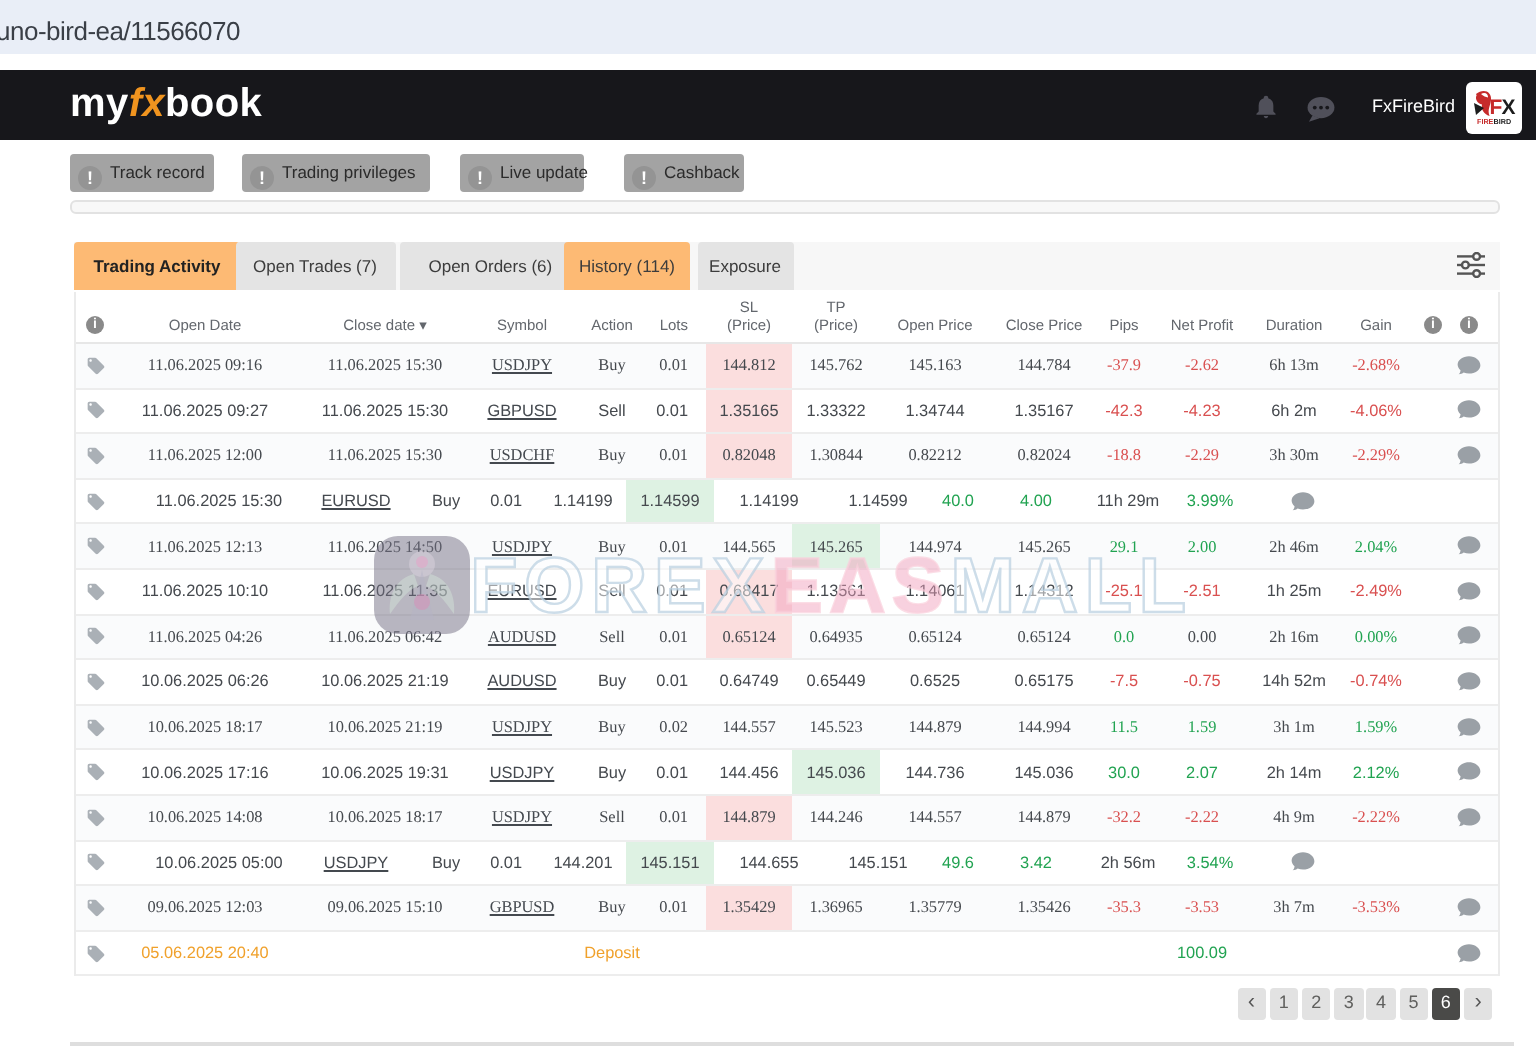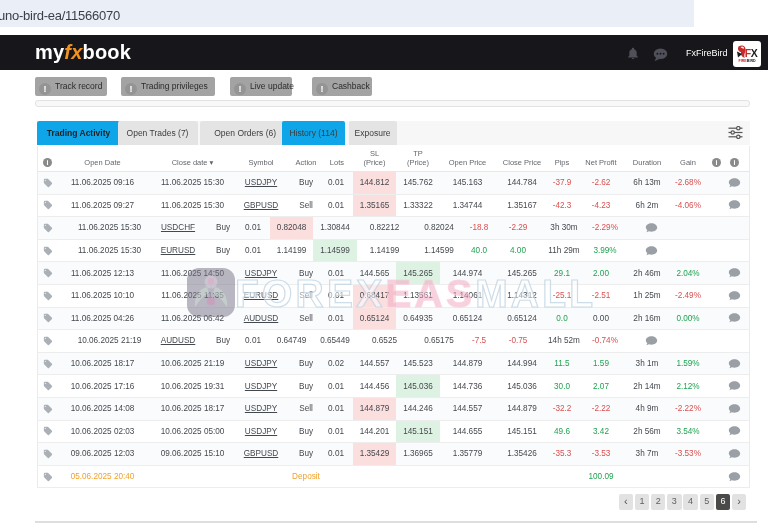--- a/index.html
+++ b/index.html
@@ -1,37 +1,37 @@
 <!DOCTYPE html>
 <html><head>
 <meta charset="utf-8">
 <style>
 * { margin:0; padding:0; box-sizing:border-box; }
 html,body { width:768px; height:532px; background:#fff; font-family:"Liberation Sans",sans-serif; overflow:hidden; position:relative; }
 .abs { position:absolute; }
-.topbar { left:0; top:0; width:694px; height:27px; background:#e9eef7; }
+.topbar { left:0; top:0; width:768px; height:27px; background:#e9eef7; }
 .topbar span { position:absolute; left:-2px; top:8px; font-size:13px; letter-spacing:-0.25px; color:#3a3f47; }
 .blackbar { left:0; top:35px; width:768px; height:35px; background:#17171b; }
 .logo { position:absolute; left:35px; top:6px; font-size:20px; font-weight:bold; color:#fff; letter-spacing:0.2px; }
 .logo .fx { color:#f0941f; font-style:italic; }
 .ffb-text { position:absolute; left:686px; top:13px; font-size:9px; color:#fff; }
 .ffb-logo { position:absolute; left:733px; top:41px; width:28px; height:26px; background:#fff; border-radius:3px; }
 .ibtn { display:inline-block; position:absolute; height:19px; background:#a3a3a3; border-radius:2px; font-size:8.5px; color:#2b2b2b; line-height:19px; white-space:nowrap; }
 .ibtn .ic { display:inline-block; width:12px; height:12px; border-radius:50%; background:#949494; color:#fff; font-size:9px; font-weight:bold; text-align:center; line-height:12px; vertical-align:-2.5px; margin:0 4px 0 4px;}
 .thinbar { left:35px; top:100px; width:715px; height:7px; background:#f8f8f8; border:1px solid #e2e2e2; border-radius:3px; }
 .tabstrip { left:37px; top:121px; width:713px; height:24px; background:#f7f7f7; }
 .tab { position:absolute; top:0; height:24px; line-height:24px; text-align:center; font-size:8.5px; color:#3c3c3c; background:#e4e4e4; border-radius:2px 2px 0 0; }
-.tab.active { background:#0ea5e9; }
+.tab.active { background:#fdba74; }
 .tab.b { font-weight:bold; color:#222; }
 .tbl { left:37px; top:146px; width:713px; border-left:1px solid #ebebeb; border-right:1px solid #ebebeb; }
 .hrow { display:flex; height:26px; align-items:flex-end; padding-bottom:4.5px; font-size:7.5px; color:#63676d; border-bottom:1px solid #e7e7e7; }
 .hrow .cell { height:auto; }
 .row .c1 { padding-right:3px; }
 .row { display:flex; height:22.6px; align-items:center; font-size:8.2px; color:#45494e; border-bottom:1px solid #ededed; }
-.row.alt { background:#fafbfc; }
+.row.alt { background:#fafbfc;font-family:Liberation Serif, serif; }
 .cell { text-align:center; flex:none; height:100%; display:flex; align-items:center; justify-content:center; }
 .c1{width:23px}.c2{width:83px}.c3{width:97px}.c4{width:40px}.c5{width:50px}.c6{width:22px}.c7{width:43px}.c8{width:44px}.c9{width:55px}.c10{width:54px}.c11{width:26px}.c12{width:52px}.c13{width:40px}.c14{width:42px}.c15{width:15px}.c16{width:21px}
 .c6.cell{justify-content:flex-end;padding-right:9px}
 .red { color:#d95050; }
 .green { color:#21a351; }
 .orange { color:#f0a12c; }
 .pink { background:#fbdede; }
 .gcell { background:#def2e3; }
 .sym { text-decoration:underline; color:#44494f; }
 .hic { display:inline-block; width:9px; height:9px; border-radius:50%; background:#8a8a8a; color:#fff; font-size:7px; font-weight:bold; text-align:center; line-height:9px; }
@@ -176,20 +176,21 @@
           <path d="M12 2C6.2 2 1.5 5.4 1.5 9.7c0 2 1 3.8 2.7 5.2-.1 1.3-.6 2.7-1.7 3.8 1.8-.1 3.4-.7 4.6-1.6 1.5.5 3.1.8 4.9.8 5.8 0 10.5-3.4 10.5-7.7S17.8 2 12 2z" fill="#9aa0a6"></path>
         </svg>
       </span>
     </div>
     <div class="row alt">
       <span class="cell c1">
         <svg width="10" height="10" viewBox="0 0 24 24">
           <path d="M21.4 11.6l-9-9C12 2.2 11.5 2 11 2H4c-1.1 0-2 .9-2 2v7c0 .5.2 1 .6 1.4l9 9c.8.8 2 .8 2.8 0l7-7c.8-.8.8-2 0-2.8zM5.5 7C4.7 7 4 6.3 4 5.5S4.7 4 5.5 4 7 4.7 7 5.5 6.3 7 5.5 7z" fill="#aab0b6"></path>
         </svg>
       </span>
+      <span class="cell c2">11.06.2025 12:00</span>
       <span class="cell c3">11.06.2025 15:30</span>
       <span class="cell c4">
         <span class="sym">USDCHF</span>
       </span>
       <span class="cell c5">Buy</span>
       <span class="cell c6">0.01</span>
       <span class="cell c7 pink">0.82048</span>
       <span class="cell c8 ">1.30844</span>
       <span class="cell c9">0.82212</span>
       <span class="cell c10">0.82024</span>
@@ -314,20 +315,21 @@
           <path d="M12 2C6.2 2 1.5 5.4 1.5 9.7c0 2 1 3.8 2.7 5.2-.1 1.3-.6 2.7-1.7 3.8 1.8-.1 3.4-.7 4.6-1.6 1.5.5 3.1.8 4.9.8 5.8 0 10.5-3.4 10.5-7.7S17.8 2 12 2z" fill="#9aa0a6"></path>
         </svg>
       </span>
     </div>
     <div class="row">
       <span class="cell c1">
         <svg width="10" height="10" viewBox="0 0 24 24">
           <path d="M21.4 11.6l-9-9C12 2.2 11.5 2 11 2H4c-1.1 0-2 .9-2 2v7c0 .5.2 1 .6 1.4l9 9c.8.8 2 .8 2.8 0l7-7c.8-.8.8-2 0-2.8zM5.5 7C4.7 7 4 6.3 4 5.5S4.7 4 5.5 4 7 4.7 7 5.5 6.3 7 5.5 7z" fill="#aab0b6"></path>
         </svg>
       </span>
+      <span class="cell c2">10.06.2025 06:26</span>
       <span class="cell c3">10.06.2025 21:19</span>
       <span class="cell c4">
         <span class="sym">AUDUSD</span>
       </span>
       <span class="cell c5">Buy</span>
       <span class="cell c6">0.01</span>
       <span class="cell c7 ">0.64749</span>
       <span class="cell c8 ">0.65449</span>
       <span class="cell c9">0.6525</span>
       <span class="cell c10">0.65175</span>
@@ -425,21 +427,20 @@
           <path d="M12 2C6.2 2 1.5 5.4 1.5 9.7c0 2 1 3.8 2.7 5.2-.1 1.3-.6 2.7-1.7 3.8 1.8-.1 3.4-.7 4.6-1.6 1.5.5 3.1.8 4.9.8 5.8 0 10.5-3.4 10.5-7.7S17.8 2 12 2z" fill="#9aa0a6"></path>
         </svg>
       </span>
     </div>
     <div class="row">
       <span class="cell c1">
         <svg width="10" height="10" viewBox="0 0 24 24">
           <path d="M21.4 11.6l-9-9C12 2.2 11.5 2 11 2H4c-1.1 0-2 .9-2 2v7c0 .5.2 1 .6 1.4l9 9c.8.8 2 .8 2.8 0l7-7c.8-.8.8-2 0-2.8zM5.5 7C4.7 7 4 6.3 4 5.5S4.7 4 5.5 4 7 4.7 7 5.5 6.3 7 5.5 7z" fill="#aab0b6"></path>
         </svg>
       </span>
-      <span class="cell c2">10.06.2025 02:03</span>
       <span class="cell c3">10.06.2025 05:00</span>
       <span class="cell c4">
         <span class="sym">USDJPY</span>
       </span>
       <span class="cell c5">Buy</span>
       <span class="cell c6">0.01</span>
       <span class="cell c7 ">144.201</span>
       <span class="cell c8 gcell">145.151</span>
       <span class="cell c9">144.655</span>
       <span class="cell c10">145.151</span>

